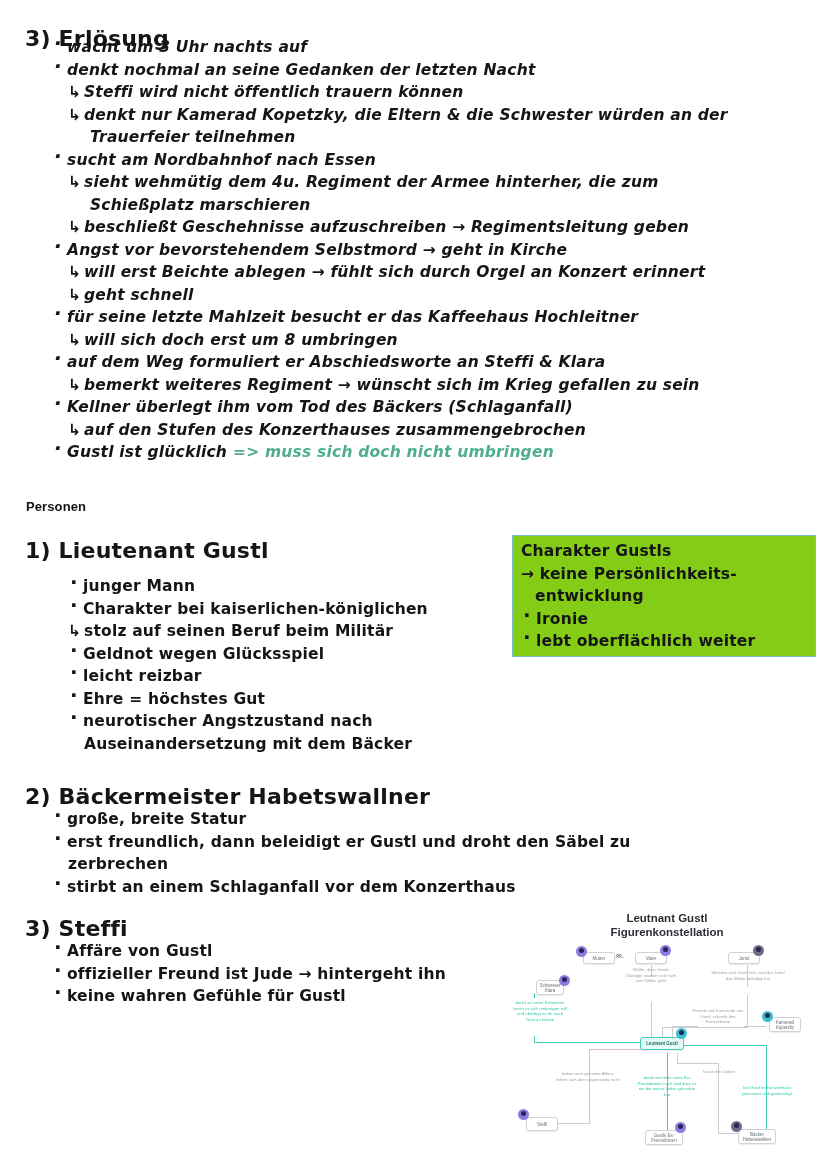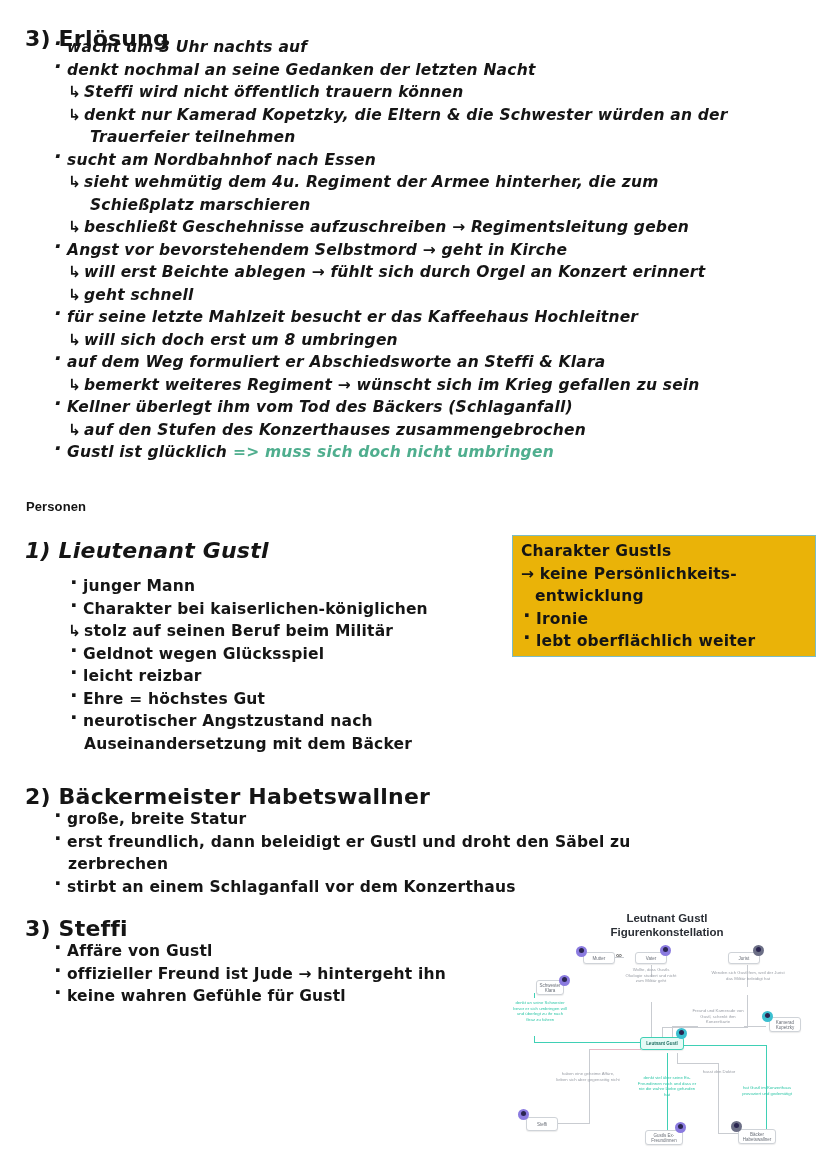--- a/index.html
+++ b/index.html
@@ -14,21 +14,21 @@
     .li.bullet { padding-left: 15px; }
     .li.bullet::before { content: "·"; position: absolute; left: 2px; top: -4px; font-size: 20px; }
     .li.sub { padding-left: 16px; }
     .li.sub .arrow { position: absolute; left: 0; top: 0; }
     .li.cont { padding-left: 16px; }
     .green { color: #4fae8e; text-align: center; }
     .heading-personen { position: absolute; left: 26px; top: 499px; font-family: "Liberation Sans", sans-serif; font-weight: bold; font-size: 13px; letter-spacing: 0.1px; }
 
     .info-box {
       position: absolute; left: 512px; top: 535px; width: 304px; height: 122px;
-      background: #eab308; border: 1.5px solid #7cbcc4; box-sizing: border-box;
+      background: #84cc16; border: 1.5px solid #7cbcc4; box-sizing: border-box;
       padding: 4px 8px;
     }
     .info-box .li { font-size: 15.5px; }
 
     
     .diagram { position: absolute; left: 512px; top: 905px; width: 310px; height: 245px; font-family: "Liberation Sans", sans-serif; }
     .diag-title { position: absolute; left: 0; width: 310px; text-align: center; font-size: 11.5px; font-weight: bold; color: #2b2f36; line-height: 14px; }
     .node {
       position: absolute; background: #fff; border: 1px solid #cfd3d8; border-radius: 3px;
       font-size: 4.5px; color: #6a6f78; text-align: center; box-shadow: 0 1px 1px rgba(0,0,0,0.08);
@@ -66,21 +66,21 @@
     <div class="li sub" style="margin-left: 16px;"><span class="arrow">↳</span><span>will sich doch erst um 8 umbringen</span></div>
     <div class="li bullet"><span>auf dem Weg formuliert er Abschiedsworte an Steffi &amp; Klara</span></div>
     <div class="li sub" style="margin-left: 16px;"><span class="arrow">↳</span><span>bemerkt weiteres Regiment → wünscht sich im Krieg gefallen zu sein</span></div>
     <div class="li bullet"><span>Kellner überlegt ihm vom Tod des Bäckers (Schlaganfall)</span></div>
     <div class="li sub" style="margin-left: 16px;"><span class="arrow">↳</span><span>auf den Stufen des Konzerthauses zusammengebrochen</span></div>
     <div class="li bullet"><span>Gustl ist glücklich</span><span class="green" style="margin-left: 6px;">=&gt; muss sich doch nicht umbringen</span></div>
   </div>
 
 <div class="heading-personen">Personen</div>
 
-<div class="section-title hw" style="left:25px; top:540px;font-style:italic;">1) Lieutenant Gustl</div>
+<div class="section-title hw" style="left:25px; top:540px;">1) Lieutenant Gustl</div>
 <div class="list hw" style="left:68px; top:563px;margin-top:12px;">
     <div class="li bullet"><span>junger Mann</span></div>
     <div class="li bullet"><span>Charakter bei kaiserlichen-königlichen</span></div>
     <div class="li sub" style="margin-left: 0px;"><span class="arrow">↳</span><span>stolz auf seinen Beruf beim Militär</span></div>
     <div class="li bullet"><span>Geldnot wegen Glücksspiel</span></div>
     <div class="li bullet"><span>leicht reizbar</span></div>
     <div class="li bullet"><span>Ehre = höchstes Gut</span></div>
     <div class="li bullet"><span>neurotischer Angstzustand nach</span></div>
     <div class="li cont" style="margin-left: 0px;"><span>Auseinandersetzung mit dem Bäcker</span></div>
   </div>

